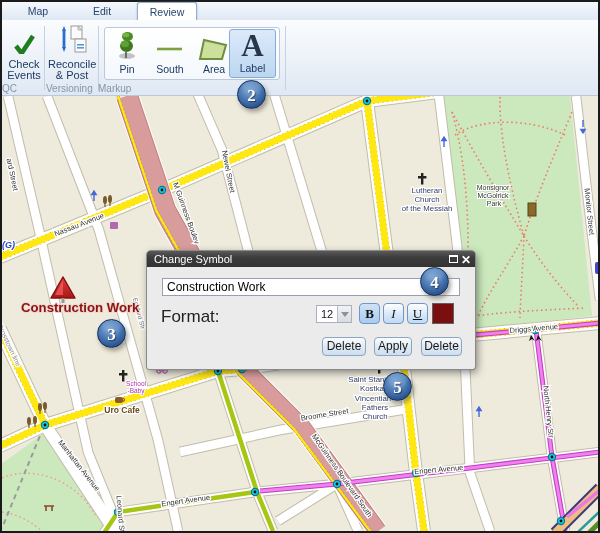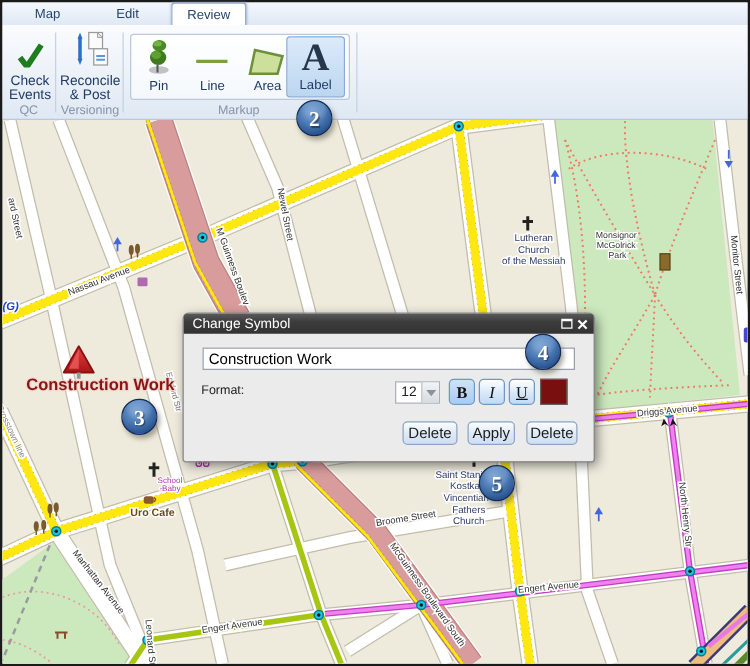--- a/index.html
+++ b/index.html
@@ -8,34 +8,34 @@
 #tabbar{position:absolute;left:0;top:0;width:596px;height:18px;background:linear-gradient(#f4f8fc,#dfe8f4);}
 .tab{position:absolute;top:0;height:18px;line-height:19px;text-align:center;font-size:10.5px;font-weight:400;color:#26456e}
 #tab-map{left:10px;width:52px}
 #tab-edit{left:74px;width:52px}
 #tab-review{left:135px;width:60px;background:#fff;border:1px solid #98aecc;border-bottom:none;border-radius:3px 3px 0 0;box-shadow:0 0 2px rgba(120,150,190,.7)}
 
 #ribbon{position:absolute;left:0;top:18px;width:596px;height:76px;background:linear-gradient(#fafcfe,#ecf1f8 55%,#dfe8f3);border-bottom:1px solid #b9c8dc}
 .vsep{position:absolute;top:6px;height:64px;width:1px;background:#c4d2e4}
 .rbtn{position:absolute;top:4px;width:44px;text-align:center;font-size:11px;color:#1e3a66}
 .rbtn .cap{margin-top:3px;line-height:11px}
-.glabel{position:absolute;top:63px;font-size:10px;color:#8595aa;text-align:center}
+.glabel{position:absolute;top:63px;font-size:10px;color:#8595aa;text-align:left}
 #mkpanel{position:absolute;left:102px;top:7px;width:176px;height:53px;background:linear-gradient(#ffffff,#f4f8fc);border:1px solid #bcc9d9;border-radius:3px}
 .mkbtn{position:absolute;top:1px;height:49px;text-align:center;font-size:10.5px;color:#1e3a66}
 .mkbtn .cap{position:absolute;bottom:3px;width:100%;line-height:11px}
 #btn-label{background:linear-gradient(#dceafa,#bcd6f0);border:1px solid #85abd6;border-radius:3px}
 
 #map{position:absolute;left:0;top:94px;width:596px;height:435px}
 
 #dlg{position:absolute;left:145px;top:249px;width:328px;height:118px;border-radius:4px 4px 2px 2px;box-shadow:2px 3px 9px rgba(0,0,0,.5);background:#ebebeb;outline:1px solid #8a8a8a}
 #dlg-title{position:absolute;left:0;top:0;width:328px;height:16px;background:linear-gradient(#5a5a5a,#3c3c3c 40%,#333);border-radius:3px 3px 0 0;color:#fff;font-size:11px;line-height:16px;padding-left:7px}
 #dlg-max{position:absolute;right:17px;top:4px;width:9px;height:8px;border:1px solid #fff;border-top-width:2px}
 #dlg-x{position:absolute;right:4px;top:1px;color:#fff;font-size:12px;font-weight:700}
 #dlg-input{position:absolute;left:15px;top:27px;width:298px;height:18px;background:#fff;border:1px solid #98a0b0;font-size:12px;line-height:16px;padding-left:4px;color:#000}
-#fmt-label{position:absolute;left:14px;top:56px;font-size:10px;color:#222}
+#fmt-label{position:absolute;left:14px;top:56px;font-size:17px;color:#222}
 .combo{position:absolute;top:54px;height:18px;background:#fff;border:1px solid #aab0bc;font-size:11px;color:#222}
 .combo .ctext{position:absolute;left:4px;top:2px}
 .cbtn{position:absolute;right:0;top:0;width:14px;height:16px;background:linear-gradient(#f2f3f5,#d8dbe0);border-left:1px solid #b8bec8}
 .cbtn:after{content:"";position:absolute;left:3px;top:6px;border:4px solid transparent;border-top:5px solid #8a929e}
 .fbtn{position:absolute;top:52px;width:21px;height:21px;background:linear-gradient(#ffffff,#d4e6f8 60%,#c3daf3);border:1px solid #7096c4;border-radius:4px;text-align:center;font-family:"Liberation Serif",serif;font-size:13px;line-height:19px;color:#111}
 #swatch{position:absolute;left:285px;top:52px;width:22px;height:21px;background:#7a0f0f;border:1px solid #606060}
 .dbtn{position:absolute;top:86px;height:19px;background:linear-gradient(#fcfdfe,#dfeaf5 50%,#cfdfef);border:1px solid #8aa5c5;border-radius:4px;font-size:12px;color:#1a1a1a;text-align:center;line-height:17px}
 
 .badge{position:absolute;width:29px;height:29px;border-radius:50%;background:radial-gradient(circle at 50% 18%,#85aad666 0%,#85aad666 28%,#ffffff00 45%),radial-gradient(circle at 42% 30%,#7fa6d6 0%,#4a78b2 45%,#2c5794 72%,#18366a 100%);border:1px solid #122c55;color:#fff;font-family:"Liberation Serif",serif;font-weight:700;font-size:17px;text-align:center;line-height:29px;box-shadow:2px 3px 4px rgba(100,95,80,.55);text-shadow:1px 1px 1px rgba(0,0,0,.45)}
 </style>
@@ -87,21 +87,21 @@
           <ellipse cx="20.5" cy="7.5" rx="5.5" ry="4.5" fill="#4a8a24"></ellipse>
           <ellipse cx="19" cy="6" rx="3.4" ry="2.2" fill="#73b544"></ellipse>
           <rect x="18.2" y="23" width="1.6" height="6" fill="#555"></rect>
         </svg>
         <div class="cap">Pin</div>
       </div>
       <div class="mkbtn" style="left:44px;width:42px">
         <svg width="42" height="36" viewBox="0 0 42 36">
               <line x1="8" y1="20" x2="33" y2="20" stroke="#7ca03c" stroke-width="2.6"></line>
             </svg>
-        <div class="cap">Line</div>
+        <div class="cap">South</div>
       </div>
       <div class="mkbtn" style="left:88px;width:42px">
         <svg width="42" height="36" viewBox="0 0 42 36">
               <polygon points="7,30 11,11 33,16 29,30" fill="#ccdf9b" stroke="#6f8f3f" stroke-width="2"></polygon>
             </svg>
         <div class="cap">Area</div>
       </div>
       <div class="mkbtn" id="btn-label" style="left:124px;width:47px">
         <div style="font-family:'Liberation Serif',serif;font-weight:bold;font-size:31px;color:#27364a;line-height:32px">A</div>
         <div class="cap">Label</div>

